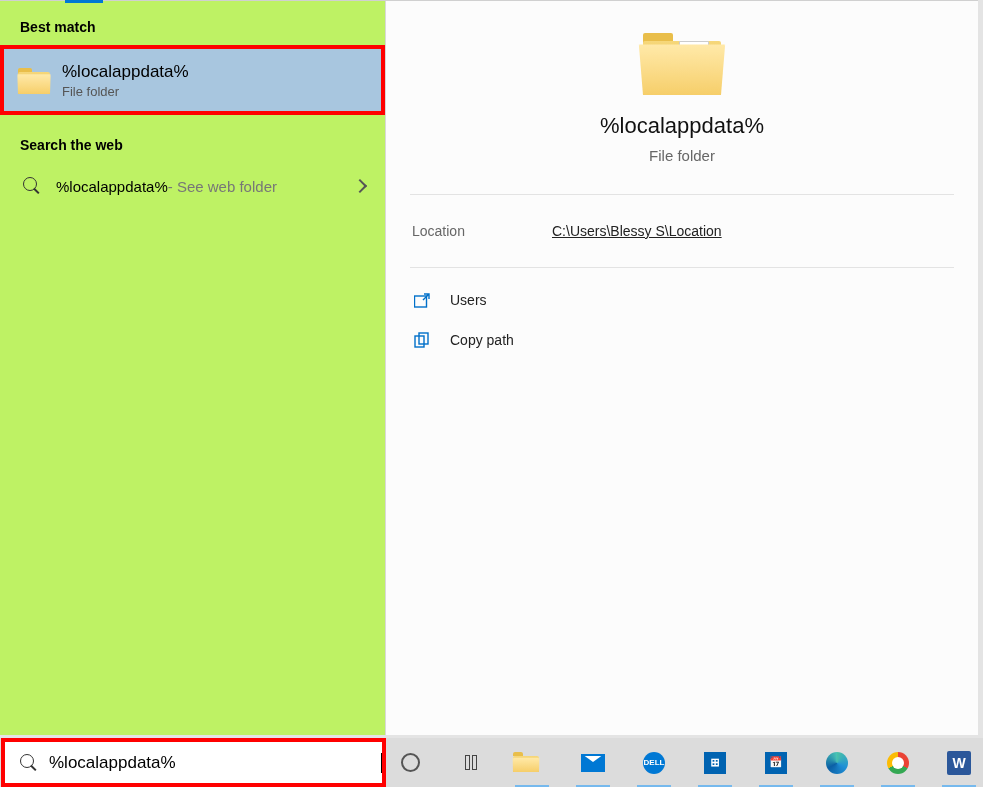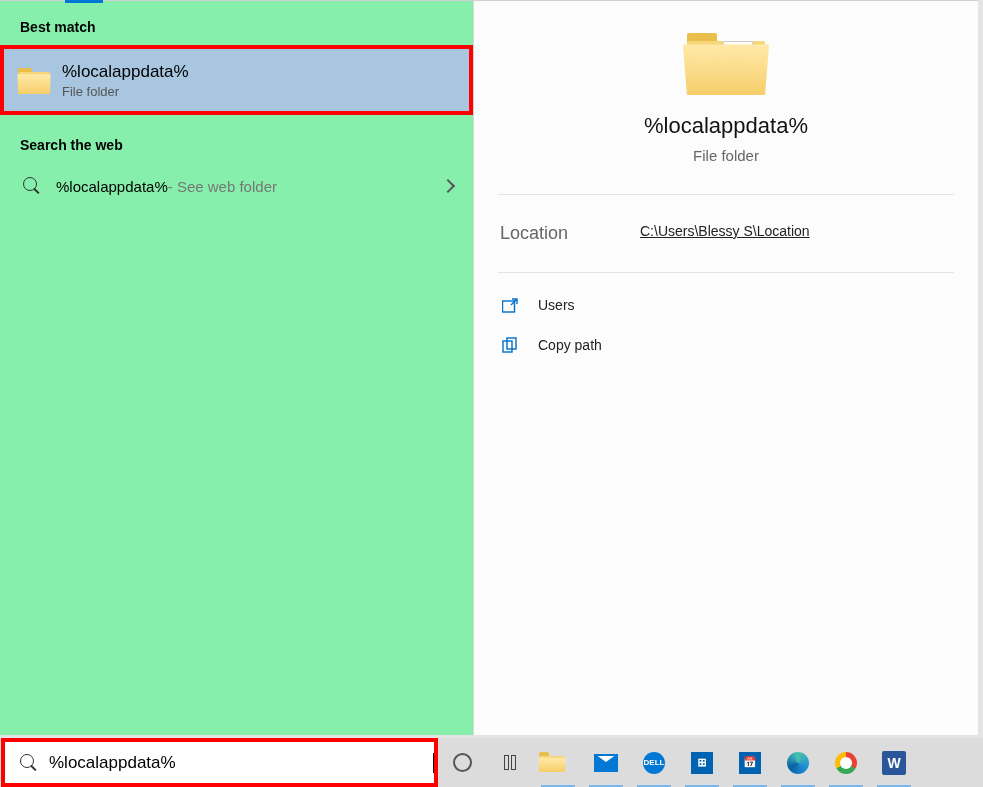--- a/index.html
+++ b/index.html
@@ -1,18 +1,18 @@
 <!DOCTYPE html>
 <html><head>
 <meta charset="utf-8">
 <style>
 *{box-sizing:border-box;margin:0;padding:0;font-family:"Segoe UI",Arial,sans-serif}
 body{background:#e4e4e4;width:983px;height:787px;overflow:hidden;position:relative}
 .panel{position:absolute;left:0;top:0;width:978px;height:735px;background:#fff;border-top:1px solid #d0d0d0;display:flex}
-.left{width:474px;background:#86efac;border-right:1px solid #d8d8d8;position:relative}
+.left{width:386px;background:#bef264;border-right:1px solid #d8d8d8;position:relative}
 .bluebar{position:absolute;top:-1px;left:65px;width:38px;height:3px;background:#0078d4}
 .bm-label{font-size:14px;font-weight:600;padding:18px 0 10px 20px;color:#000}
 .highlight{border:4px solid red}
 .best{display:flex;align-items:center;background:#a8c6df;height:70px;padding:0 14px;margin:0}
 .folder-icon-sm{width:32px;height:28px;position:relative;margin-right:12px;flex-shrink:0}
 .folder-back{position:absolute;bottom:0;width:32px;height:22px;background:linear-gradient(#f6d77a,#e9be4a);border-radius:2px 2px 1px 1px}
 .folder-tab{position:absolute;top:2px;left:0;width:14px;height:6px;background:#e9be4a;border-radius:2px 2px 0 0}
 .folder-front{position:absolute;bottom:0;width:32px;height:19px;background:linear-gradient(#ffe9a8,#f6ce69);border-radius:1px;transform:perspective(50px) rotateX(-6deg);transform-origin:bottom}
 .best-title{font-size:17px;color:#000}
 .best-sub{font-size:13px;color:#555;margin-top:2px}
@@ -29,33 +29,33 @@
 .folder-icon-lg{width:78px;height:66px;position:relative;margin-bottom:18px}
 .folder-icon-lg .folder-tab{width:30px;height:10px;top:4px}
 .folder-icon-lg .folder-back{width:78px;height:54px}
 .folder-icon-lg .folder-front{width:78px;height:46px}
 .paper{position:absolute;right:12px;top:12px;width:30px;height:40px;background:#fff;border:1px solid #ccc;border-radius:1px}
 .paper::before{content:"";position:absolute;left:4px;top:5px;width:20px;height:2px;background:#c4d8ef;box-shadow:0 5px 0 #c4d8ef,0 10px 0 #c4d8ef,0 15px 0 #c4d8ef,0 20px 0 #c4d8ef,0 25px 0 #c4d8ef}
 .prev-title{font-size:22px;color:#111}
 .prev-sub{font-size:15px;color:#666;margin-top:8px}
 .divider{height:1px;background:#e3e3e3;margin:0 24px}
 .loc-row{display:flex;padding:28px 26px}
-.loc-label{font-size:18px;color:#666;width:140px}
+.loc-label{font-size:14px;color:#666;width:140px}
 .loc-path{font-size:14px;color:#222;text-decoration:underline;cursor:pointer}
 .actions{padding:12px 16px}
 .act{display:flex;align-items:center;height:40px;padding:0 10px;cursor:default}
 .act-icon{width:20px;margin-right:18px;color:#0070c9;flex-shrink:0;display:flex;justify-content:center}
 .act-label{font-size:14px;color:#222}
 .taskbar{position:absolute;left:0;bottom:0;width:983px;height:49px;background:#dcdcdc;display:flex;align-items:center}
 .search-box{width:437px;height:46px;background:#fff;display:flex;align-items:center;margin-left:1px}
 .search-box.highlight{border:4px solid red;height:49px}
 .search-box .mag{margin-left:14px;margin-right:10px}
 .search-input{border:none;outline:none;font-size:17px;flex:1;background:transparent;color:#000}
 .cursor{display:inline-block;width:1px;height:20px;background:#000;margin-left:2px;vertical-align:middle}
-.tb-icons{display:flex;align-items:center;gap:0;height:100%}
+.tb-icons{display:flex;align-items:center;gap:13px;height:100%}
 .tb-btn{width:48px;height:49px;display:flex;align-items:center;justify-content:center;position:relative}
 .tb-btn.active::after{content:"";position:absolute;bottom:0;left:7px;right:7px;height:2px;background:#76b9ed}
 .cortana{width:19px;height:19px;border:2px solid #555;border-radius:50%}
 .taskview{display:flex;gap:2px}
 .taskview span{width:5px;height:15px;border:1.5px solid #444}
 .exp{width:26px;height:18px;position:relative}
 .exp .folder-back{width:26px;height:16px}
 .exp .folder-tab{width:10px;height:4px;top:-2px}
 .exp .folder-front{width:26px;height:14px}
 .mail{width:24px;height:18px;background:#0078d4;position:relative}

